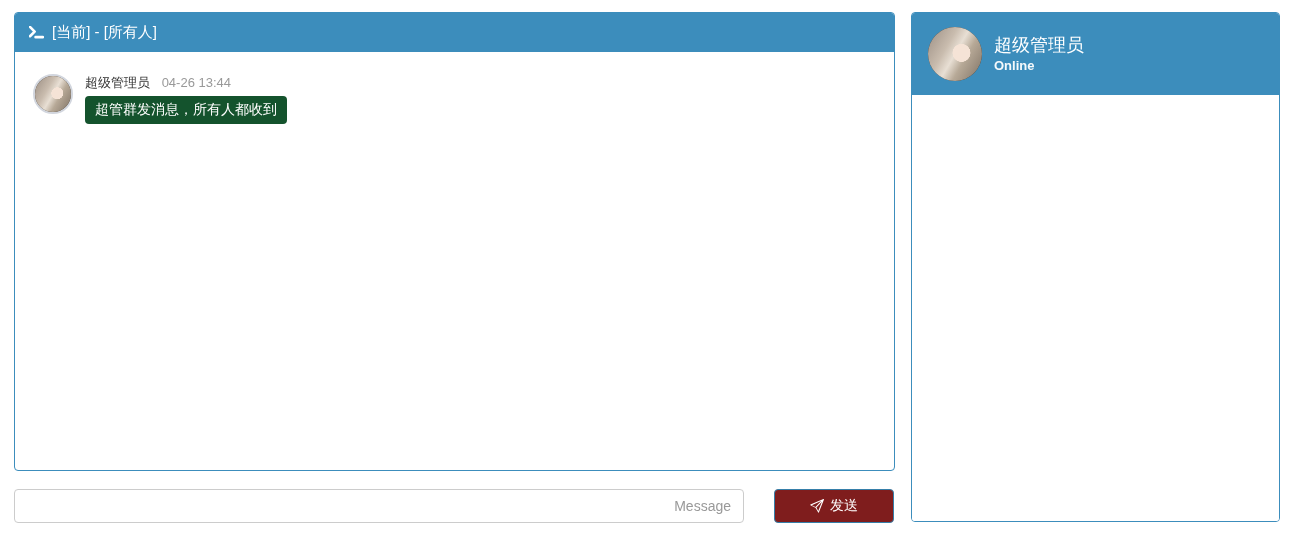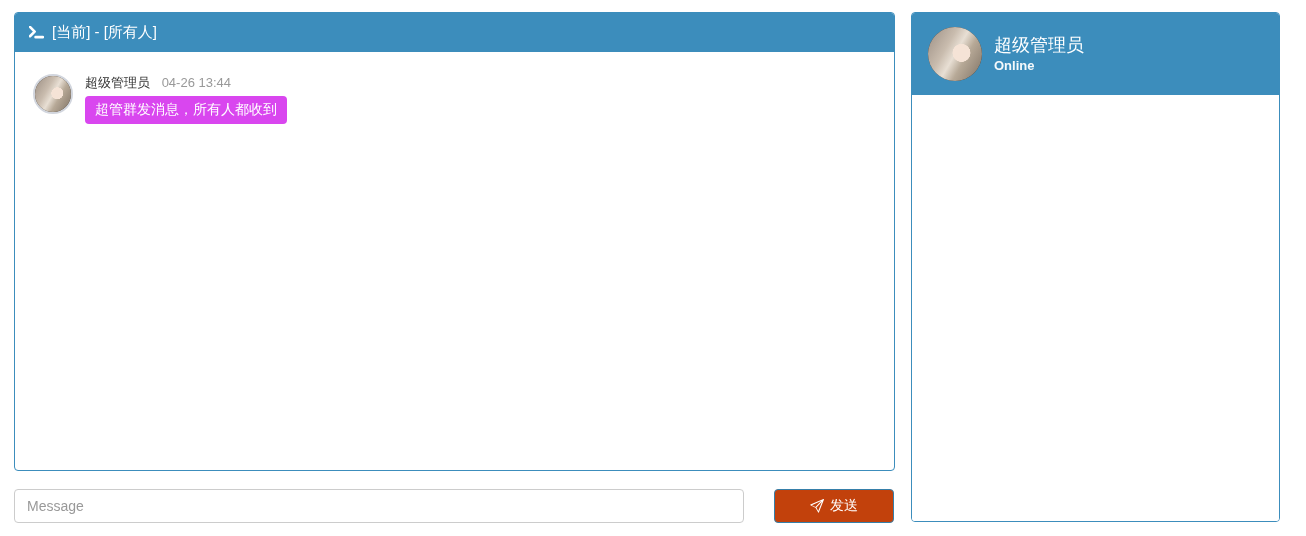--- a/index.html
+++ b/index.html
@@ -75,21 +75,21 @@
     display: flex;
     flex-direction: column;
   }
   .msg-meta {
     font-size: 13px;
     margin-bottom: 4px;
   }
   .msg-sender { color: #333; }
   .msg-time { color: #999; margin-left: 8px; }
   .msg-bubble {
-    background: #d946ef;
+    background: #14532d;
     color: #fff;
     padding: 5px 10px;
     border-radius: 4px;
     display: inline-block;
     font-size: 14px;
     width: fit-content;
   }
   .input-row {
     display: flex;
     gap: 30px;
@@ -97,26 +97,27 @@
     align-items: stretch;
   }
   .msg-input {
     flex: 0 0 730px;
     height: 34px;
     border: 1px solid #ccc;
     border-radius: 4px;
     padding: 6px 12px;
     font-size: 14px;
     color: #555;
+    text-align: right;
   }
   .msg-input::placeholder { color: #999; }
   .send-btn {
     flex: 0 0 120px;
     height: 34px;
-    background: #c2410c;
+    background: #7f1d1d;
     color: #fff;
     border: 1px solid #367fa9;
     border-radius: 4px;
     cursor: pointer;
     font-size: 14px;
     display: inline-flex;
     align-items: center;
     justify-content: center;
     gap: 6px;
   }

